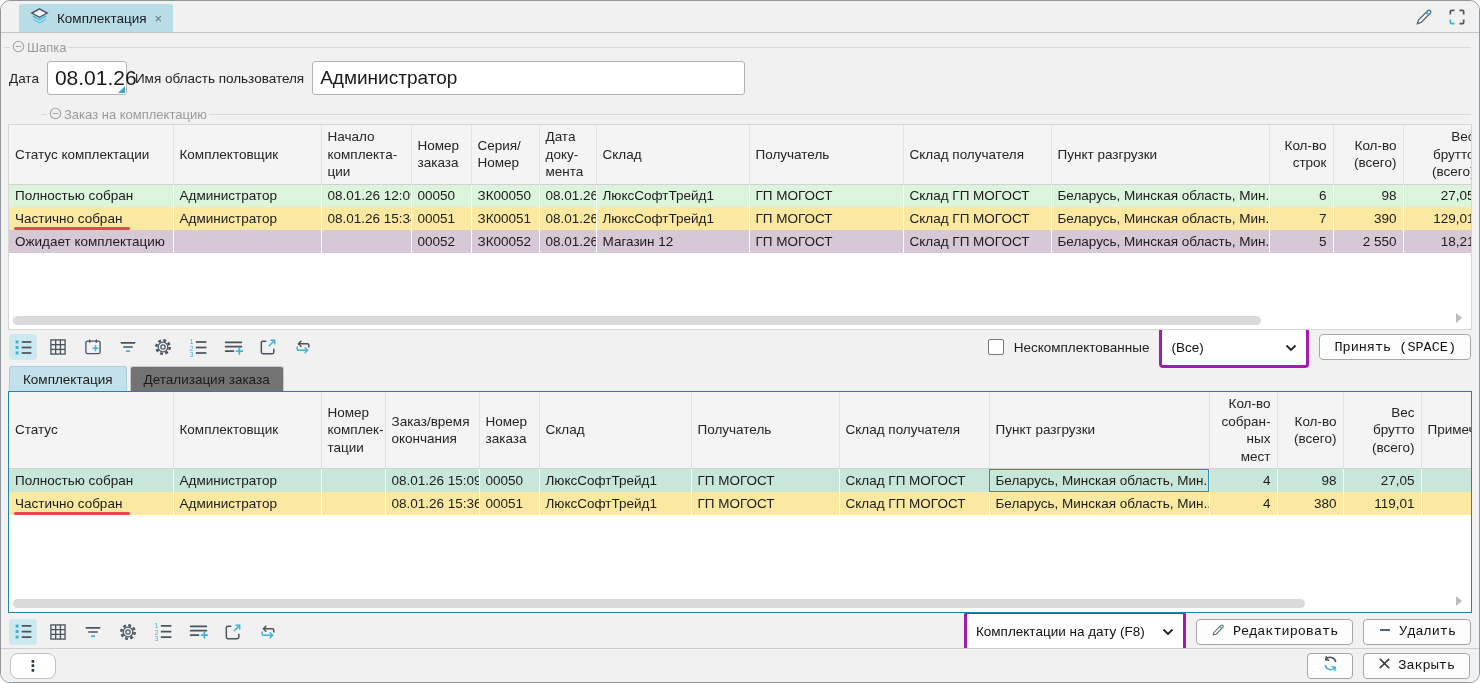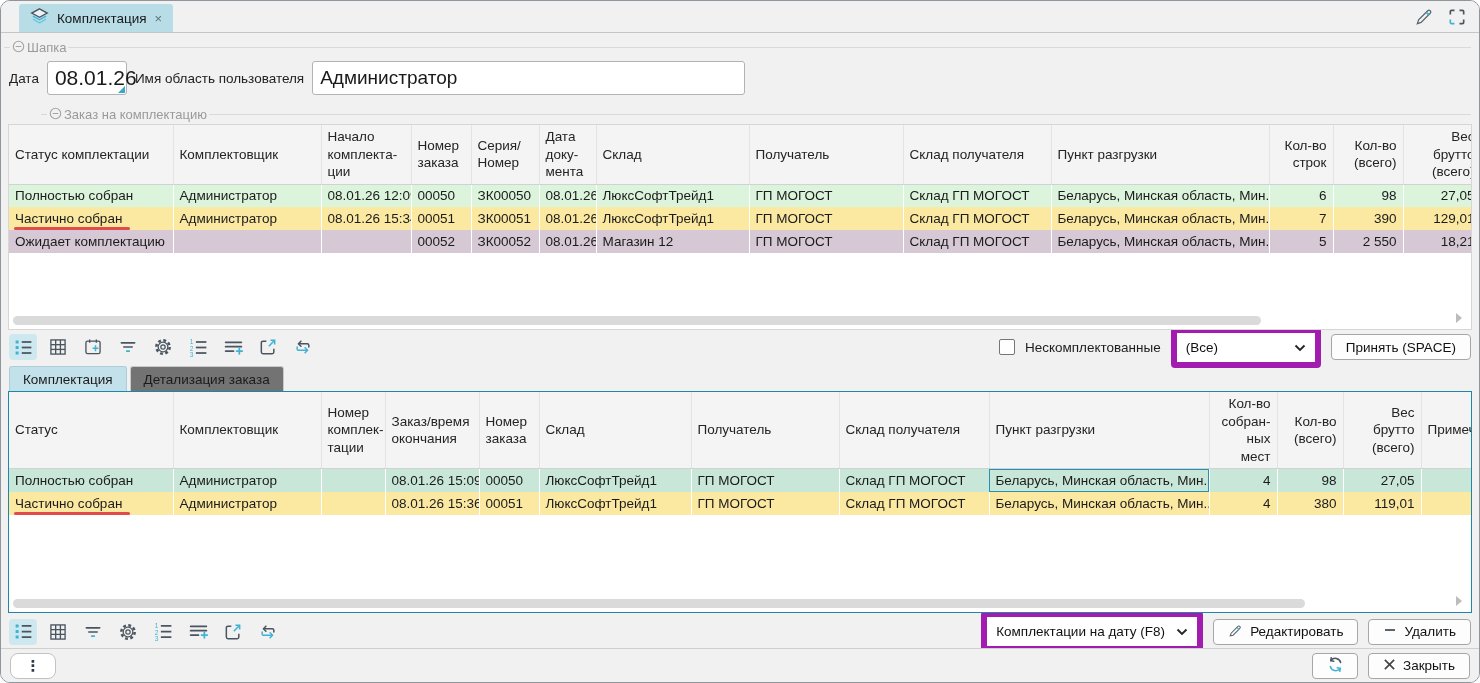--- a/index.html
+++ b/index.html
@@ -48,24 +48,24 @@
   .hs-arrow { position:absolute; bottom:6px; right:9px; width:0; height:0; border-top:5px solid transparent; border-bottom:5px solid transparent; border-left:6px solid #bcbcbc; }
 
   
   .toolbar { display:flex; align-items:center; padding:0 8px; gap:7px; height:34px; }
   .toolbar2 { height:37px; }
   .icon-btn { width:28px; height:26px; display:flex; align-items:center; justify-content:center; border-radius:4px; }
   .icon-btn.active { background:#cde8ef; }
   .right-cluster { margin-left:auto; display:flex; align-items:center; gap:10px; }
   .checkbox { width:16px; height:16px; border:1px solid #767676; border-radius:2px; background:#fff; display:inline-block; }
   .chk-label { font-size:13.5px; color:#1d1d1d; }
-  .select-box { height:41px; background:#fff; border:6px solid #a21caf; border-radius:4px; display:flex; align-items:center; justify-content:space-between; padding:0 9px; font-size:13.5px; color:#111; }
+  .select-box { height:41px; background:#fff; border:3px solid #a21caf; border-radius:4px; display:flex; align-items:center; justify-content:space-between; padding:0 9px; font-size:13.5px; color:#111; }
   .sel-all { width:150px; }
   .sel-mode { width:222px; }
-  .btn { height:26px; background:#fdfdfd; border:1px solid #a6a6a6; border-radius:4px; display:flex; align-items:center; justify-content:center; gap:7px; padding:0 14px; font-size:13.5px; color:#111; }
+  .btn { height:26px; background:#fdfdfd; border:1px solid #a6a6a6; border-radius:4px; display:flex; align-items:center; justify-content:center; gap:7px; padding:0 14px; font-size:13.5px; color:#111;font-family:Liberation Mono, monospace; }
 
   
   .subtabs { display:flex; gap:3px; padding:2px 0 0 8px; height:27px; align-items:flex-end; }
   .subtab { height:25px; padding:0 13px; display:flex; align-items:center; font-size:13.5px; border:1px solid #c9c9c9; border-bottom:none; border-radius:3px 3px 0 0; background:#737373; color:#1b1b1b; }
   .subtab.active { background:#c3e1ea; border-color:#aecdd8; }
 
   
   .footer { position:absolute; left:0; right:0; bottom:0; height:34px; border-top:1px solid #cfcfcf; background:#f1f1f1; display:flex; align-items:center; padding:0 9px; }
   .more-btn { width:46px; height:26px; background:#fff; border:1px solid #c2c2c2; border-radius:8px; display:flex; align-items:center; justify-content:center; }
   .more-glyph { font-size:15px; font-weight:bold; color:#2b3a4a; line-height:1; }

